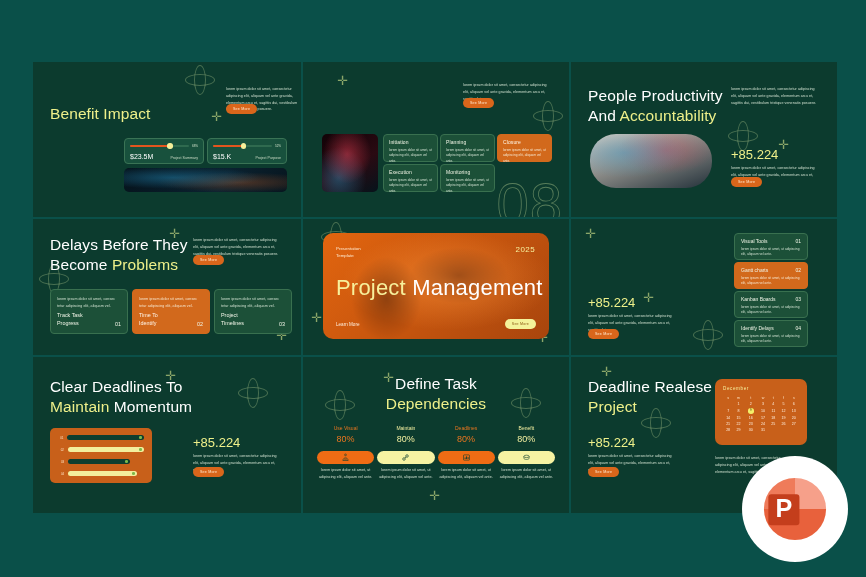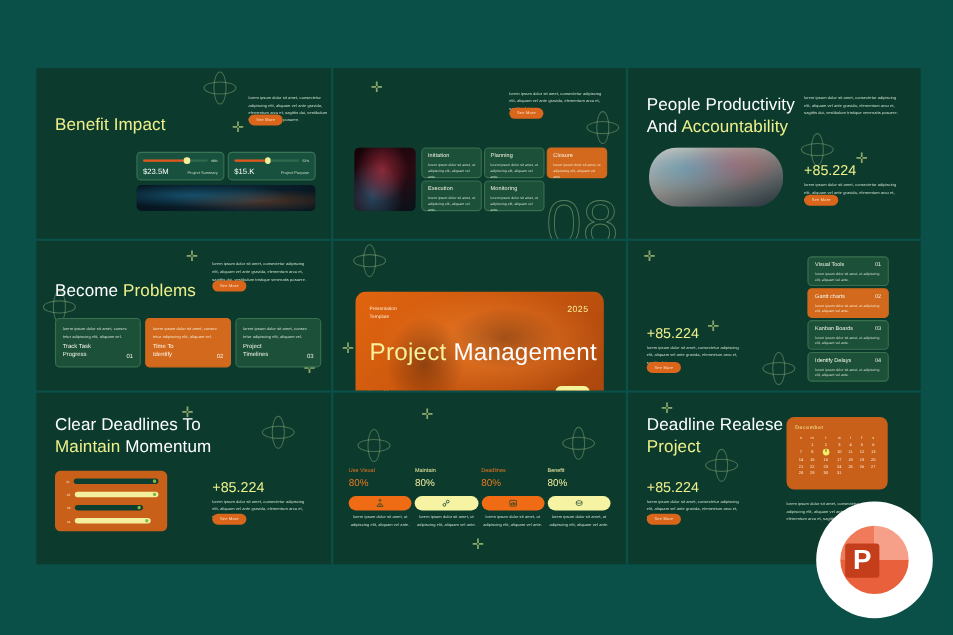--- a/index.html
+++ b/index.html
@@ -153,21 +153,20 @@
   .stepcard.orange .nm { color: #fff5e8; }
   .stepcard .no { font-size: 5.4px; color: #f1f5e7; }
 
   
   .hero {
     position: absolute; left: 20px; top: 14px; width: 226px; height: 106px;
     border-radius: 10px; overflow: hidden;
     background:
       radial-gradient(ellipse at 55% 45%, rgba(255,150,60,.55), transparent 60%),
       linear-gradient(135deg,#e2650f,#c4540e 55%,#a8450d);
-    margin-top: 32px;
   }
   .hero::after {
     content: ""; position: absolute; inset: 0;
     background:
       radial-gradient(ellipse 70px 40px at 60% 40%, rgba(60,20,5,.38), transparent 70%),
       radial-gradient(ellipse 50px 60px at 28% 62%, rgba(50,18,4,.42), transparent 70%);
   }
   .hero > * { position: relative; z-index: 2; }
   .hero .tplabel { position: absolute; left: 13px; top: 12px; font-size: 4.4px; color: #ffe9cf; line-height: 1.6; }
   .hero .year { position: absolute; right: 14px; top: 12px; font-size: 8px; color: #f7f09c; letter-spacing: .4px; }
@@ -206,21 +205,21 @@
   .gbar .bar.dk { background: #0e3e2f; }
   .gbar .bar.cr { background: #f3ef9d; }
   .gbar .dot { position: absolute; right: 2px; top: 1.2px; width: 2.6px; height: 2.6px; border-radius: 50%; background: #7dba4a; }
   .s7-stat { position: absolute; left: 160px; top: 78px; }
   .s7-stat .num { font-size: 13px; color: #eef08a; }
   .s7-stat .lorem { margin-top: 3px; width: 88px; }
   .s7-btn { position: absolute; left: 160px; top: 110px; }
 
   
   .s8-title { position: absolute; left: 0; right: 0; top: 17px; }
-  .s8-cols { position: absolute; left: 14px; top: 68px; width: 238px; display: grid; grid-template-columns: repeat(4,1fr); gap: 3px; text-align: left; }
+  .s8-cols { position: absolute; left: 14px; top: 68px; width: 238px; display: grid; grid-template-columns: repeat(4,1fr); gap: 3px; text-align: center; }
   .s8-cols .hd { font-size: 5px; margin-bottom: 3px; }
   .s8-cols .hd.or { color: #e9761f; }
   .s8-cols .hd.cr { color: #f3efa0; }
   .s8-cols .pv { font-size: 9px; }
   .s8-cols .pv.or { color: #e9761f; }
   .s8-cols .pv.cr { color: #f3efa0; }
   .s8-pills { position: absolute; left: 14px; top: 94px; width: 238px; display: grid; grid-template-columns: repeat(4,1fr); gap: 3px; }
   .pill {
     height: 13px; border-radius: 8px; display: flex; align-items: center; justify-content: center;
   }
@@ -356,21 +355,21 @@
       </div>
       <div class="btn s3-btn">See More</div>
     </div>
 
     <div class="slide">
       <div class="orb e1" style="left:6px;top:54px"></div>
       <div class="orb e2" style="left:15px;top:45px"></div>
       <div class="spark" style="left:136px;top:8px">✛</div>
       <div class="spark" style="left:243px;top:110px">✛</div>
       <div class="title s4-title">
-        <br>
+        <span>Delays Before They</span><br>
         <span>Become </span><span class="hl">Problems</span>
       </div>
       <div class="lorem s4-copy">lorem ipsum dolor sit amet, consectetur adipiscing elit, aliquam vel ante gravida, elementum arcu et, sagittis dui, vestibulum tristique venenatis posuere.</div>
       <div class="btn s4-btn">See More</div>
 
       <div class="s4-cards">
         <div class="stepcard">
           <div class="lorem">lorem ipsum dolor sit amet, consec tetur adipiscing elit, aliquam vel.</div>
           <div class="foot">
             <div class="nm">
@@ -509,20 +508,24 @@
     </div>
 
     <div class="slide">
       <div class="orb e1" style="left:22px;top:42px"></div>
       <div class="orb e2" style="left:31px;top:33px"></div>
       <div class="orb e1" style="left:208px;top:40px"></div>
       <div class="orb e2" style="left:217px;top:31px"></div>
       <div class="spark" style="left:80px;top:14px">✛</div>
       <div class="spark" style="left:126px;top:132px">✛</div>
 
+      <div class="title center s8-title">
+        <span>Define Task</span><br>
+        <span class="hl">Dependencies</span>
+      </div>
 
       <div class="s8-cols">
         <div>
           <div class="hd or">Use Visual</div>
           <div class="pv or">80%</div>
         </div>
         <div>
           <div class="hd cr">Maintain</div>
           <div class="pv cr">80%</div>
         </div>

